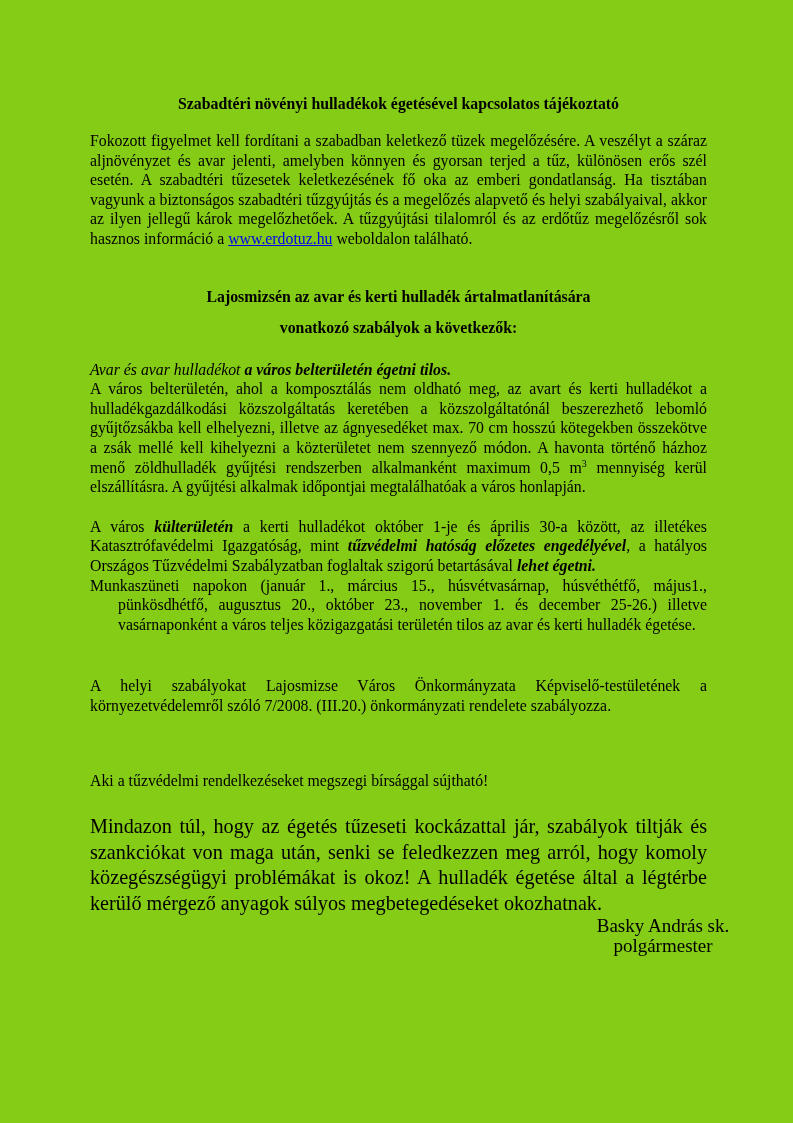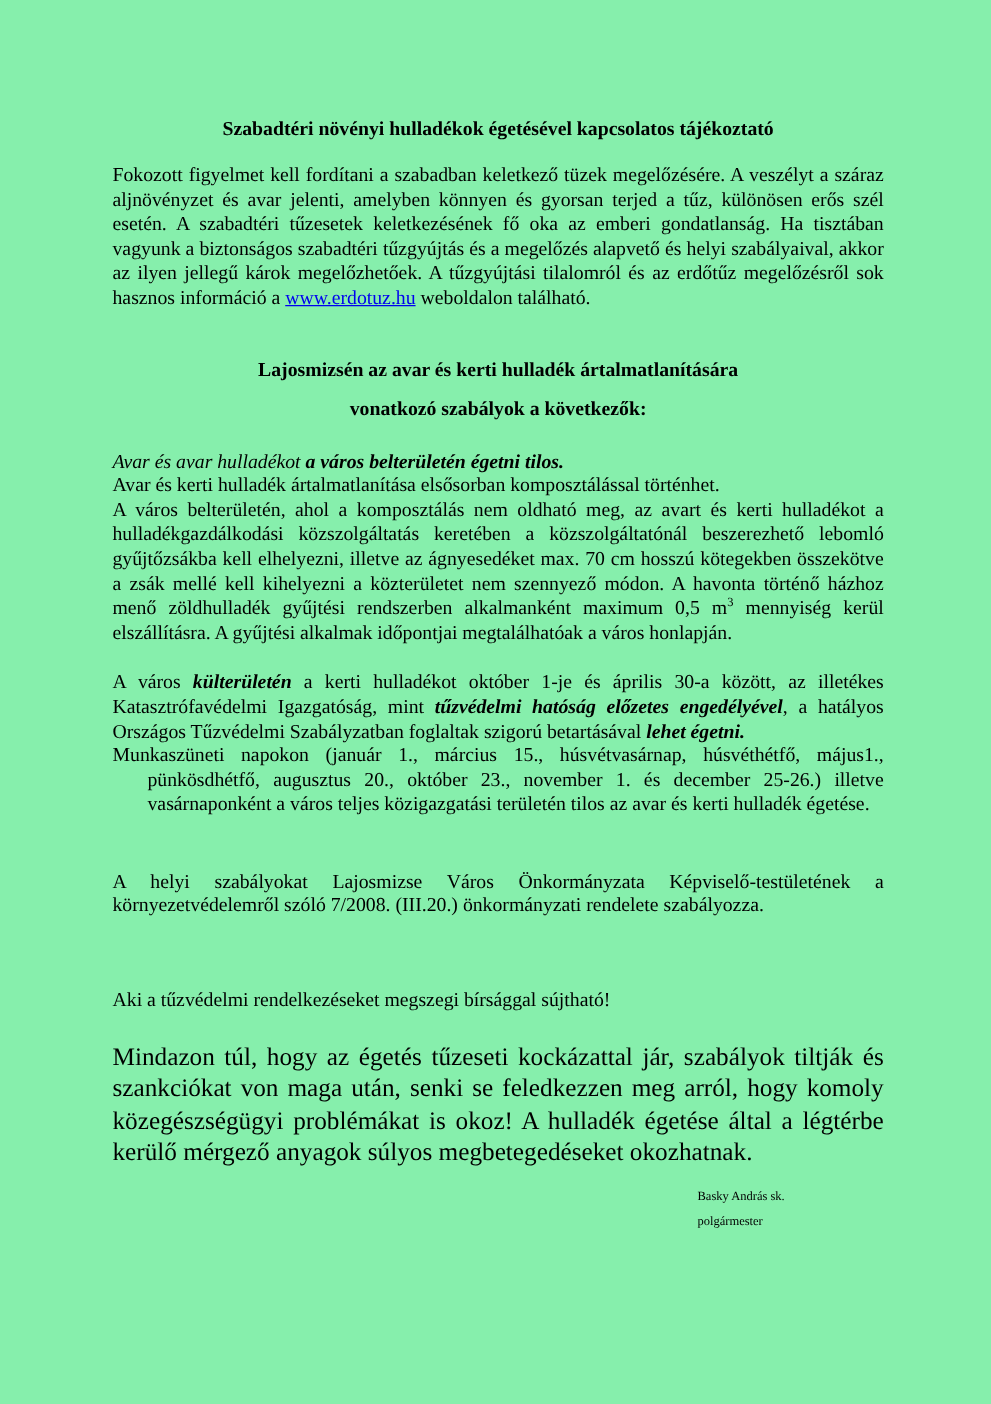--- a/index.html
+++ b/index.html
@@ -13,21 +13,21 @@
     overflow: hidden;
     font-family: "Liberation Serif", "DejaVu Serif", serif;
     color: #000000;
     -webkit-font-smoothing: antialiased;
   }
   .page {
     box-sizing: border-box;
     width: 793px;
     height: 1123px;
     padding: 94px 86px 40px 90px;
-    background: #86efac;
+    background: #84cc16;
   }
   .doc-title {
     font-size: 15.8px;
     font-weight: bold;
     text-align: center;
     line-height: 20px;
     margin: 0 0 0 0;
   }
   p {
     margin: 0;
@@ -70,43 +70,41 @@
     margin-top: 56px;
     font-weight: normal;
     text-align: left;
   }
   .closing {
     margin-top: 23px;
     font-size: 20.2px;
     line-height: 25.6px;
   }
   .signature {
-    margin-top: 12px;
     margin-left: 468px;
     width: 210px;
-    text-align: left;
-    font-size: 10px;
+    text-align: center;
+    font-size: 19px;
     line-height: 20px;
   }
 </style>
 </head>
 <body>
 
 <div class="page">
 
   <h1 class="doc-title">Szabadtéri növényi hulladékok égetésével kapcsolatos tájékoztató</h1>
 
   <p class="intro"><span>Fokozott figyelmet kell fordítani a szabadban keletkező tüzek megelőzésére. A veszélyt a száraz aljnövényzet és avar jelenti, amelyben könnyen és gyorsan terjed a tűz, különösen erős szél esetén. A szabadtéri tűzesetek keletkezésének fő oka az emberi gondatlanság. Ha tisztában vagyunk a biztonságos szabadtéri tűzgyújtás és a megelőzés alapvető és helyi szabályaival, akkor az ilyen jellegű károk megelőzhetőek. A tűzgyújtási tilalomról és az erdőtűz megelőzésről sok hasznos információ a </span><a class="hyperlink">www.erdotuz.hu</a><span> weboldalon található.</span></p>
 
   <div class="subtitle-line first">Lajosmizsén az avar és kerti hulladék ártalmatlanítására</div>
   <div class="subtitle-line second">vonatkozó szabályok a következők:</div>
 
   <p class="rule-intro"><span class="italic">Avar és avar hulladékot </span><span class="bold-italic">a város belterületén égetni tilos.</span></p>
 
-  <p>Avar és kerti hulladék ártalmatlanítása elsősorban komposztálással történhet.</p>
 
   <p class="belterulet"><span>A város belterületén, ahol a komposztálás nem oldható meg, az avart és kerti hulladékot a hulladékgazdálkodási közszolgáltatás keretében a közszolgáltatónál beszerezhető lebomló gyűjtőzsákba kell elhelyezni, illetve az ágnyesedéket max. 70 cm hosszú kötegekben összekötve a zsák mellé kell kihelyezni a közterületet nem szennyező módon. A havonta történő házhoz menő zöldhulladék gyűjtési rendszerben alkalmanként maximum 0,5 m</span><sup>3</sup><span> mennyiség kerül elszállításra. A gyűjtési alkalmak időpontjai megtalálhatóak a város honlapján.</span></p>
 
   <p class="kulterulet"><span>A város </span><span class="bold-italic">külterületén</span><span> a kerti hulladékot október 1-je és április 30-a között, az illetékes Katasztrófavédelmi Igazgatóság, mint </span><span class="bold-italic">tűzvédelmi hatóság előzetes engedélyével</span><span>, a hatályos Országos Tűzvédelmi Szabályzatban foglaltak szigorú betartásával </span><span class="bold-italic">lehet égetni.</span></p>
 
   <p class="munkaszuneti">Munkaszüneti napokon (január 1., március 15., húsvétvasárnap, húsvéthétfő, május1., pünkösdhétfő, augusztus 20., október 23., november 1. és december 25-26.) illetve vasárnaponként a város teljes közigazgatási területén tilos az avar és kerti hulladék égetése.</p>
 
   <p class="helyi">A helyi szabályokat Lajosmizse Város Önkormányzata Képviselő-testületének a környezetvédelemről szóló 7/2008. (III.20.) önkormányzati rendelete szabályozza.</p>
 
   <p class="warning">Aki a tűzvédelmi rendelkezéseket megszegi bírsággal sújtható!</p>

